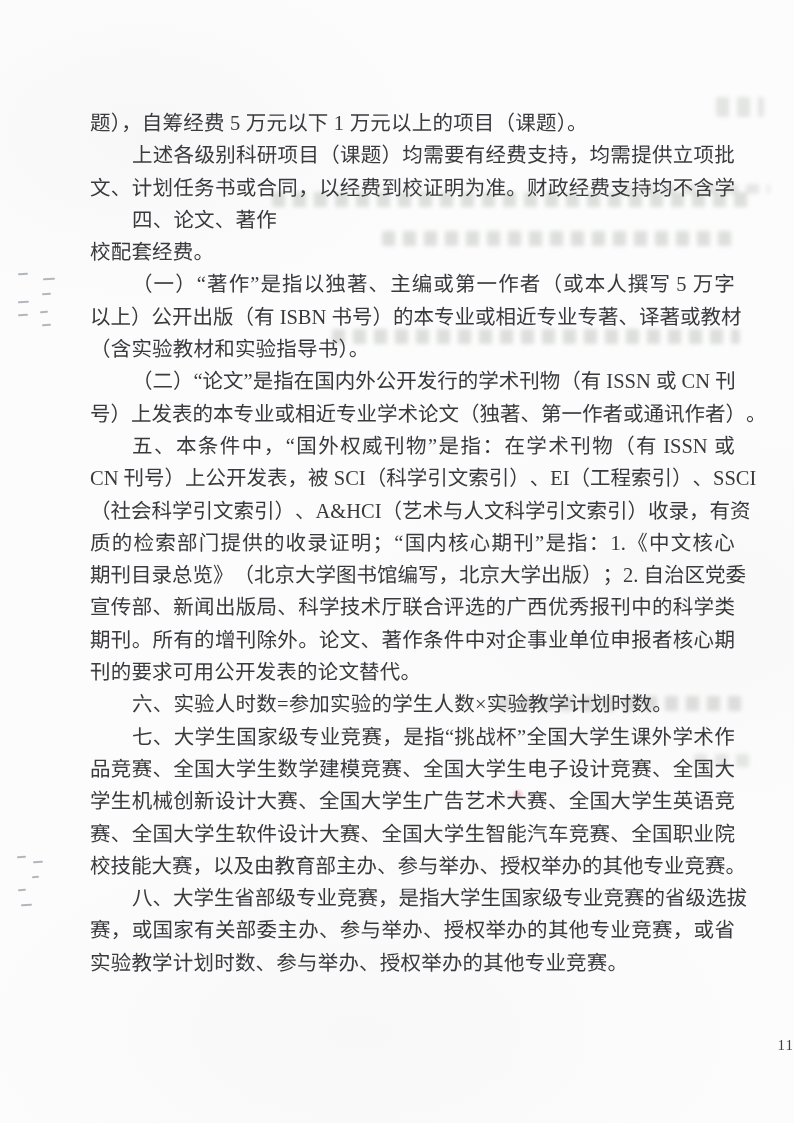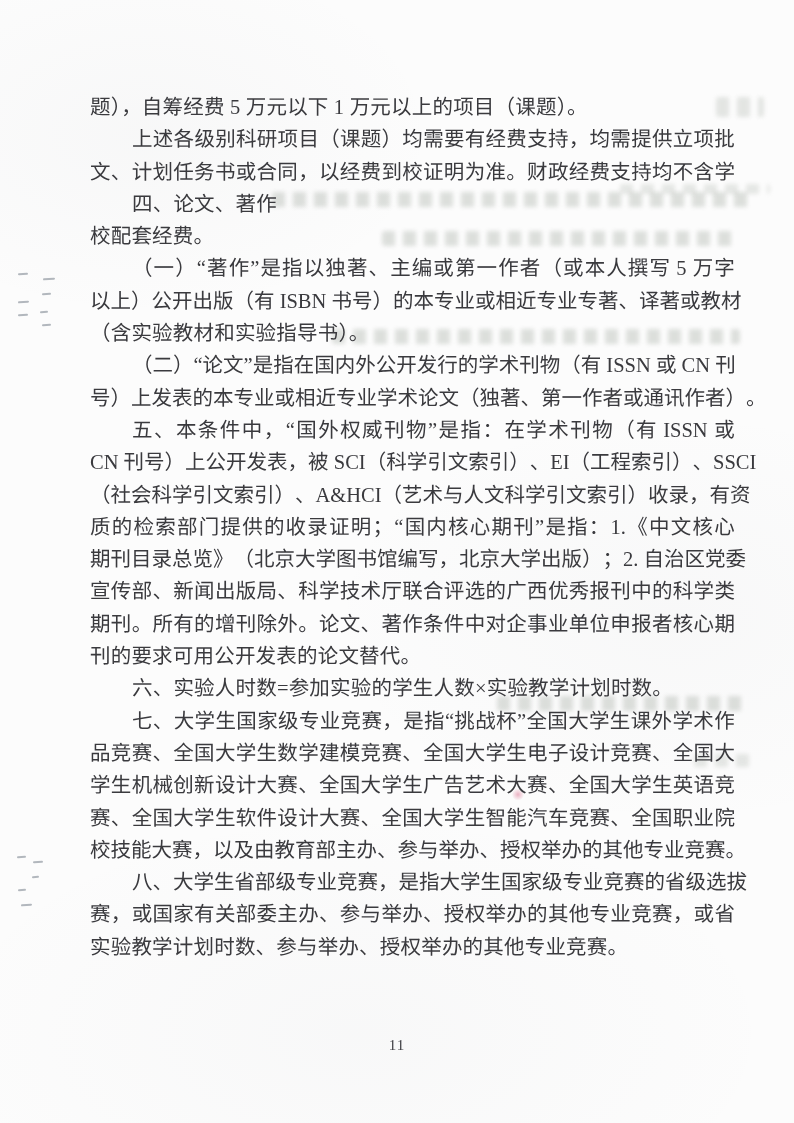--- a/index.html
+++ b/index.html
@@ -15,32 +15,32 @@
   
   .page::before{
     content:""; position:absolute; inset:0; pointer-events:none;
     background:
       radial-gradient(420px 260px at 18% 12%, rgba(120,125,135,0.035), transparent 70%),
       radial-gradient(500px 300px at 85% 55%, rgba(120,125,135,0.03), transparent 70%),
       radial-gradient(600px 320px at 45% 92%, rgba(120,125,135,0.03), transparent 70%);
   }
 
   .text-block{
-    position:absolute; left:90px; top:91px; width:645px;
+    position:absolute; left:90px; top:107px; width:645px;
     font-size:20.5px; line-height:32.3px;
     text-rendering:optimizeLegibility;
   }
   .line{ height:32.3px; white-space:pre; letter-spacing:0.2px; }
   .line.indent{ padding-left:42px; }
   .line.justify{ display:flex; justify-content:space-between; letter-spacing:0; }
   .line.justify span{ white-space:pre; }
 
   .page-number{
     position:absolute; left:0; top:1037px; width:794px;
-    text-align:center; font-size:15px; color:#3f3f44; letter-spacing:1px;
+    text-align:right; font-size:15px; color:#3f3f44; letter-spacing:1px;
   }
 
   
   .bleed{
     position:absolute; height:15px; pointer-events:none;
     background:repeating-linear-gradient(90deg,
       rgba(143,152,141,0.38) 0px, rgba(143,152,141,0.38) 13px,
       rgba(143,152,141,0.0) 13px, rgba(143,152,141,0.0) 21px);
     filter:blur(2.3px); opacity:0.75; border-radius:3px;
   }

